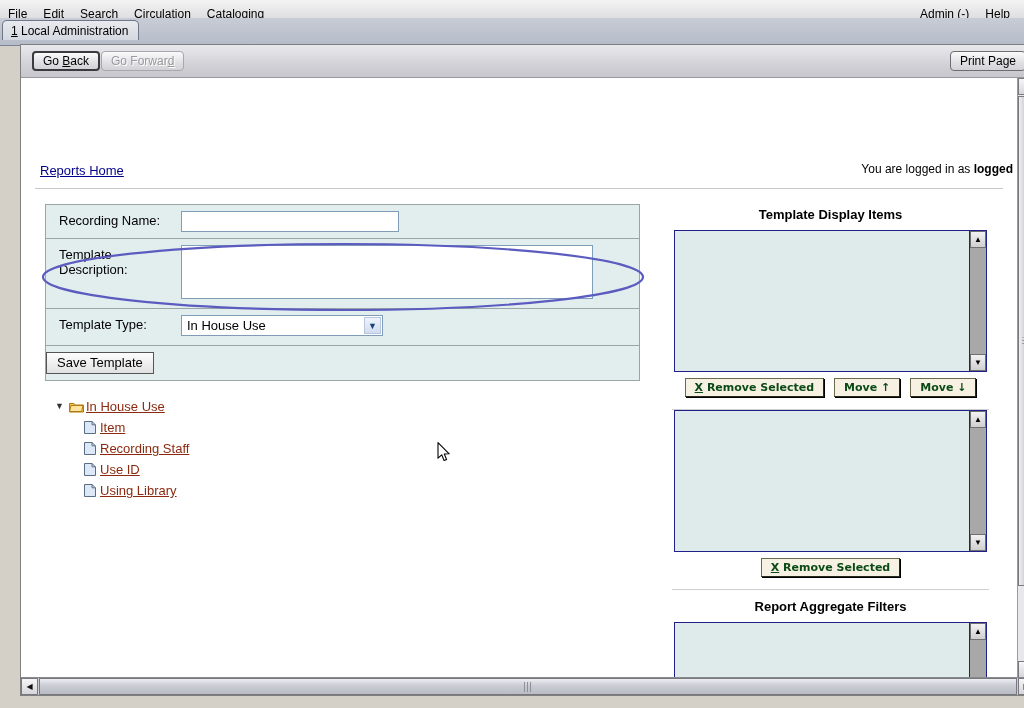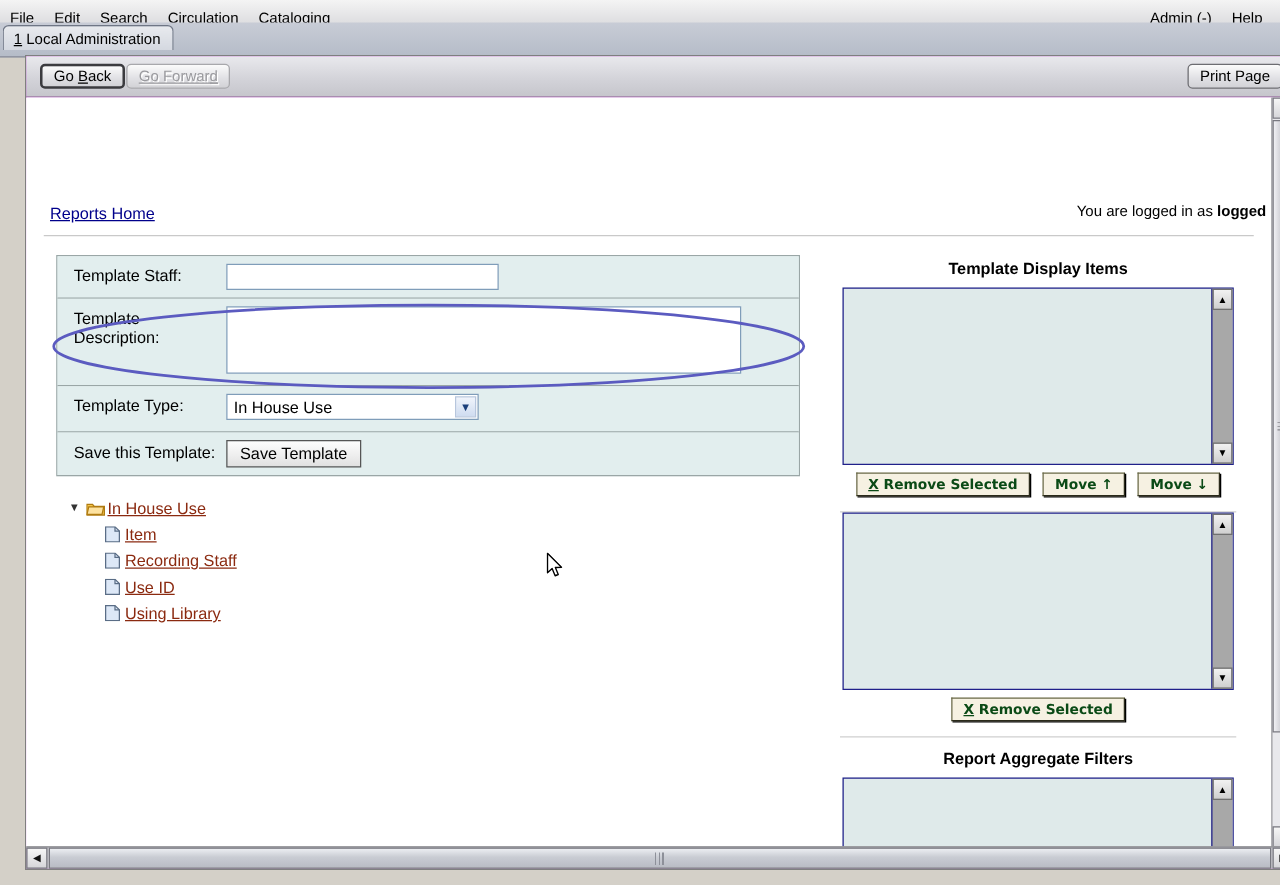--- a/index.html
+++ b/index.html
@@ -57,21 +57,21 @@
     border-bottom: 1px solid #9a9a9e;
   }
   .tb-btn {
     position: absolute; top: 6px; height: 20px;
     background: linear-gradient(#fbfbfb, #e2e2e6 55%, #d2d2d6);
     border: 1px solid #6d6d72; border-radius: 4px;
     font-size: 12px; line-height: 18px; text-align: center;
     padding: 0 9px; cursor: default; color: #000;
   }
   .tb-btn.focus { border: 2px solid #3b3b3f; line-height: 16px; }
-  .tb-btn.disabled { color: #9a9a9e; border-color: #a8a8ac; text-shadow: 1px 1px 0 #fff; text-decoration: underline; }
+  .tb-btn.disabled { color: #9a9a9e; border-color: #a8a8ac; text-shadow: 1px 1px 0 #fff; }
   #btn-go-back { left: 11px; }
   #btn-go-forward { left: 80px; }
   #btn-print-page { right: 9px; }
 
   
   #pageview {
     position: absolute; left: 0; top: 33px; width: 1014px; height: 600px;
     background: #fff; overflow: hidden; padding-left: 28px;
   }
   #content {
@@ -297,21 +297,21 @@
 
       <a id="reports-home">Reports Home</a>
 
       <div id="logged-in"><span>You are logged in as </span><b>logged</b></div>
 
       <div id="header-rule"></div>
 
       <div id="form-panel">
 
         <div class="form-row">
-          <div class="form-label">Template Staff:</div>
+          <div class="form-label">Recording Name:</div>
           <div class="form-field">
             <input class="txt" type="text" value="" style="">
           </div>
         </div>
 
         <div class="form-row">
           <div class="form-label">
             <span>Template</span><br>
             <span>Description:</span>
           </div>
@@ -324,21 +324,20 @@
           <div class="form-label">Template Type:</div>
           <div class="form-field">
             <div class="sel-wrap">
               <span class="sel-text">In House Use</span>
               <span class="sel-arrow">▼</span>
             </div>
           </div>
         </div>
 
         <div class="form-row">
-          <div class="form-label">Save this Template:</div>
           <div class="form-field">
             <span class="save-btn">Save Template</span>
           </div>
         </div>
       </div>
 
       <svg id="annotation" viewBox="0 0 608 78">
         <ellipse cx="304" cy="39" rx="300" ry="33" fill="none" stroke="#5b5bc0" stroke-width="2.2"></ellipse>
       </svg>
 

